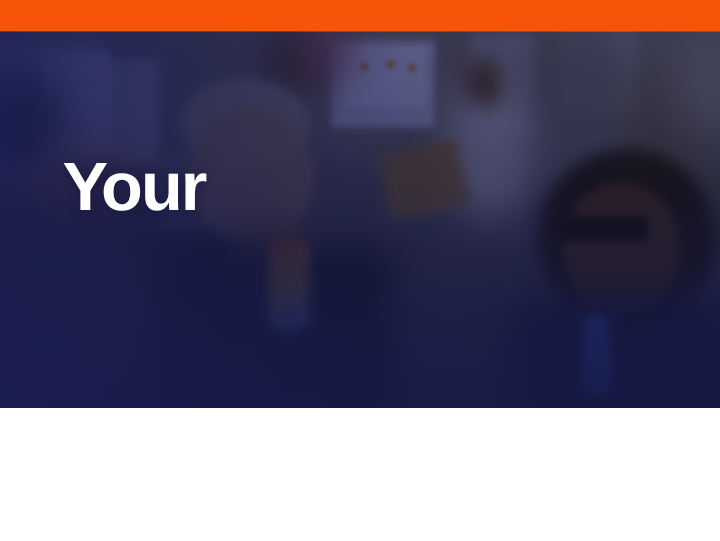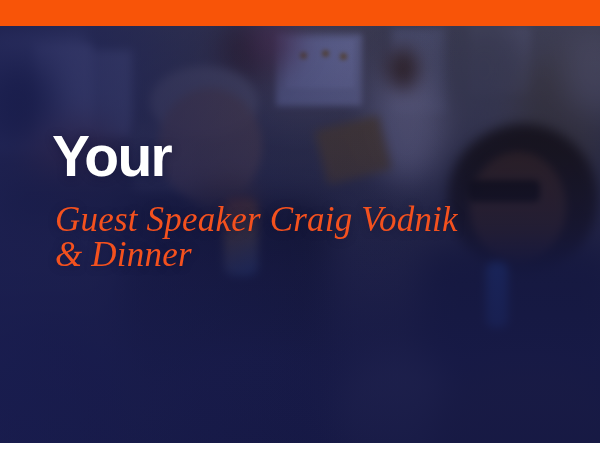--- a/index.html
+++ b/index.html
@@ -7,21 +7,21 @@
     padding: 0;
     background: #ffffff;
   }
   body {
     font-family: "Liberation Sans", sans-serif;
   }
 
   #poster {
     position: relative;
     width: 600px;
-    height: 443px;
+    height: 340px;
     overflow: hidden;
     background: #4c1d95;
   }
 
   
   #top-bar {
     position: absolute;
     left: 0;
     top: 0;
     width: 600px;
@@ -186,19 +186,15 @@
     <div class="blob soft" style="left:430px; top:340px; width:190px; height:130px; background:#5a4c42;"></div>
 
     <div id="tint-navy"></div>
     <div id="tint-lower"></div>
     <div id="tint-left"></div>
   </div>
 
   <div id="copy">
     <h1 class="headline l1">Your</h1>
 
-    <div id="subtitle">
-      <span class="sline">Guest Speaker Craig Vodnik</span>
-      <span class="sline">&amp; Dinner</span>
-    </div>
   </div>
 
 </div>
 
 </body></html>

